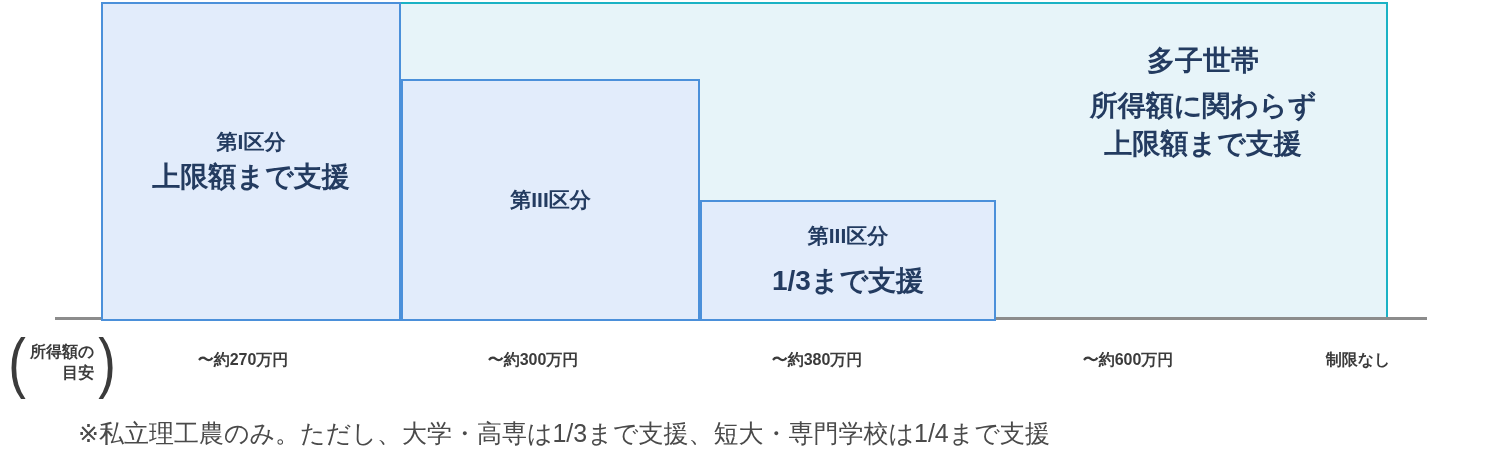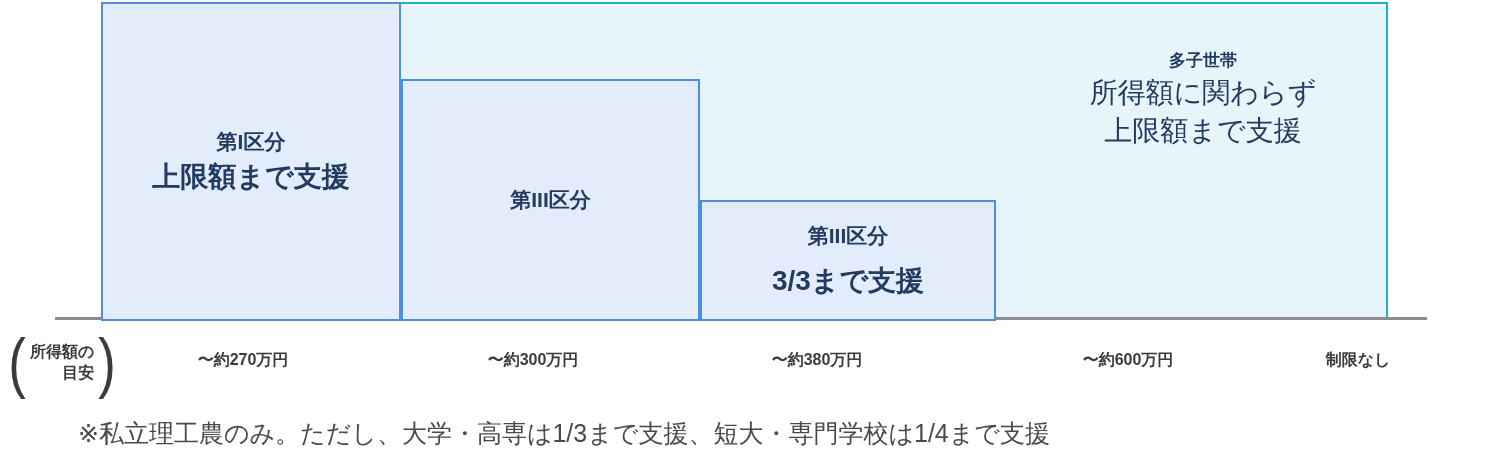--- a/index.html
+++ b/index.html
@@ -8,22 +8,22 @@
 
   
   .mc-box{
     position:absolute;left:393px;top:2px;width:995px;height:315px;
     background:var(--multi-child-fill,#e7f4f9);
     border-top:2px solid var(--multi-child-border,#1bb2c5);
     border-right:2px solid var(--multi-child-border,#1bb2c5);
     box-sizing:border-box;z-index:1;
   }
   .mc-text{position:absolute;left:1013px;top:48px;width:380px;text-align:center;z-index:3;color:var(--tier-text,#233b60);}
-  .mc-title{font-size:17px;font-weight:bold;line-height:26px;}
-  .mc-line{font-size:28px;font-weight:normal;line-height:38px;}
+  .mc-title{font-size:28px;font-weight:bold;line-height:26px;margin-bottom:13px;}
+  .mc-line{font-size:28px;font-weight:bold;line-height:38px;}
 
   
   .axis-line{position:absolute;left:55px;top:317px;width:1372px;height:3px;background:var(--axis-line,#8c8c8c);z-index:0;}
 
   
   .tier{
     position:absolute;box-sizing:border-box;z-index:2;
     background:var(--tier-fill,#e2ecfb);
     border:2px solid var(--tier-border,#4b90da);
     display:flex;flex-direction:column;align-items:center;justify-content:center;
@@ -75,21 +75,21 @@
 
   <div class="tier tier-1">
     <div class="tier-name">第I区分</div>
     <div class="tier-support">上限額まで支援</div>
   </div>
   <div class="tier tier-2">
     <div class="tier-name">第III区分</div>
   </div>
   <div class="tier tier-3">
     <div class="tier-name">第III区分</div>
-    <div class="tier-support">3/3まで支援</div>
+    <div class="tier-support">1/3まで支援</div>
   </div>
 
   <div class="axis-legend">
     <span class="paren">(</span>
     <span class="legend-lines">
       <span>所得額の</span>
       <span>目安</span>
     </span>
     <span class="paren">)</span>
   </div>

